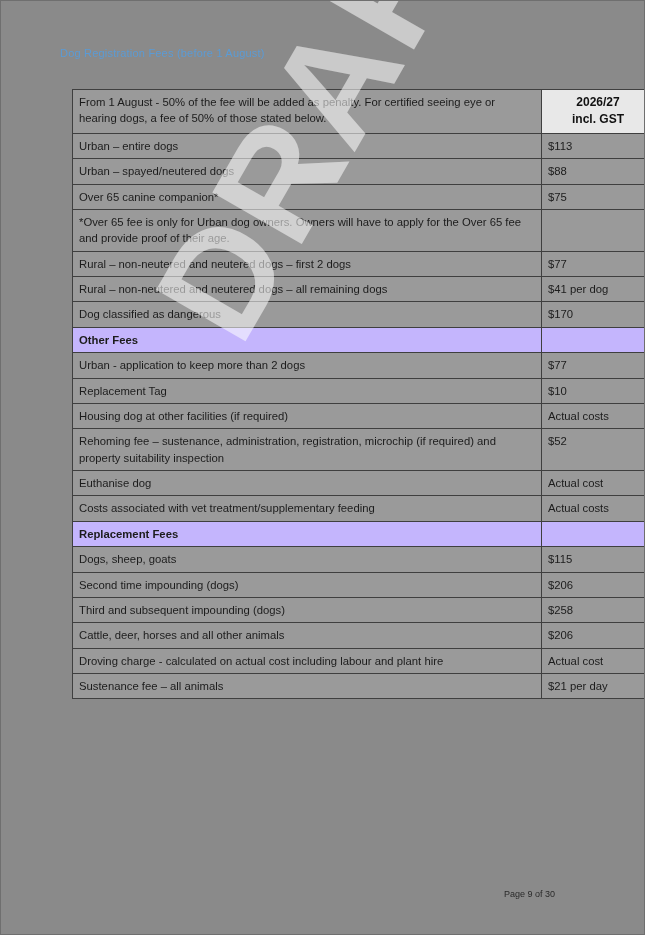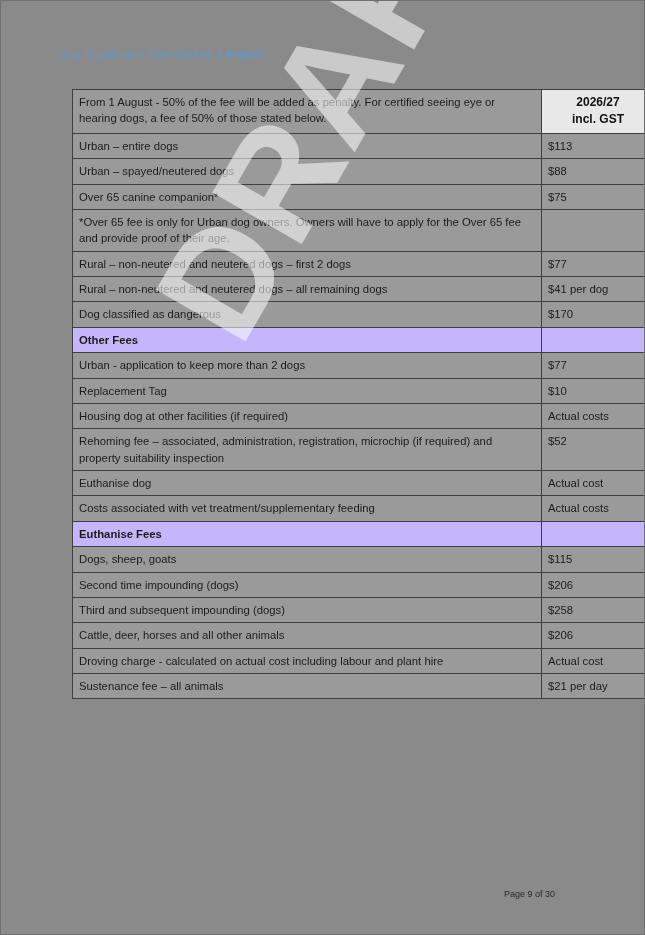--- a/index.html
+++ b/index.html
@@ -167,33 +167,33 @@
           </tr>
           <tr>
             <td class="desc">Replacement Tag</td>
             <td class="amt">$10</td>
           </tr>
           <tr>
             <td class="desc">Housing dog at other facilities (if required)</td>
             <td class="amt">Actual costs</td>
           </tr>
           <tr>
-            <td class="desc">Rehoming fee – associated, administration, registration, microchip (if required) and property suitability inspection</td>
+            <td class="desc">Rehoming fee – sustenance, administration, registration, microchip (if required) and property suitability inspection</td>
             <td class="amt">$52</td>
           </tr>
           <tr>
             <td class="desc">Euthanise dog</td>
             <td class="amt">Actual cost</td>
           </tr>
           <tr>
             <td class="desc">Costs associated with vet treatment/supplementary feeding</td>
             <td class="amt">Actual costs</td>
           </tr>
           <tr class="section">
-            <td class="desc">Euthanise Fees</td>
+            <td class="desc">Replacement Fees</td>
             <td class="amt"></td>
           </tr>
           <tr>
             <td class="desc">Dogs, sheep, goats</td>
             <td class="amt">$115</td>
           </tr>
           <tr>
             <td class="desc">Second time impounding (dogs)</td>
             <td class="amt">$206</td>
           </tr>

